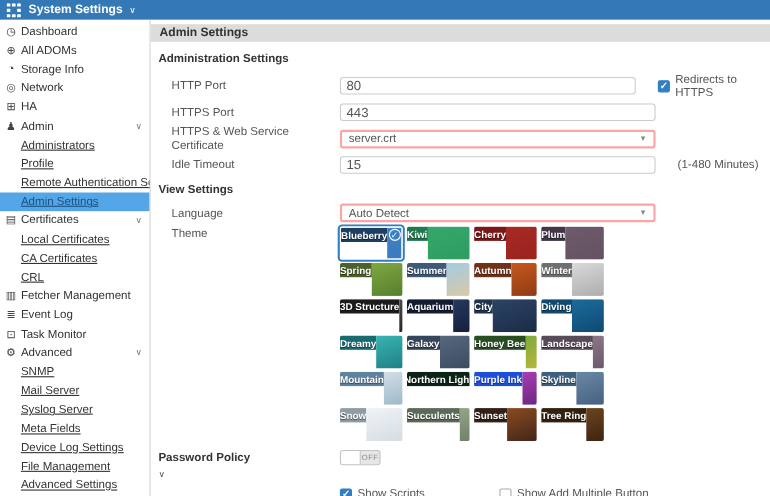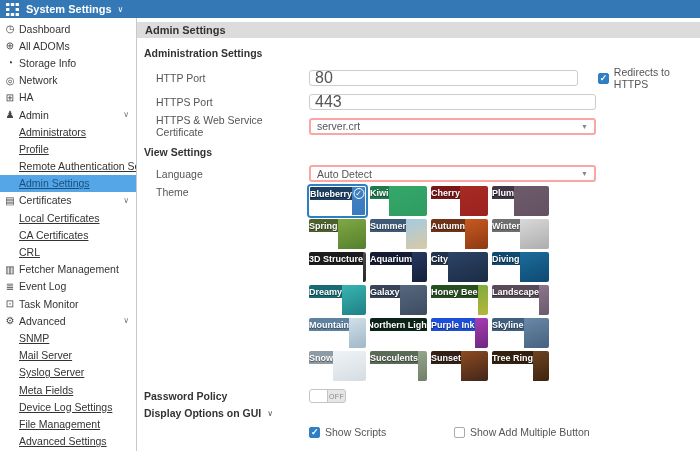--- a/index.html
+++ b/index.html
@@ -26,21 +26,21 @@
                     color:#333; display:flex; align-items:center; padding-left:8px; }
   .form { padding:7px 0 0 7px; font-size:10.5px; color:#555; }
   .section-heading { font-weight:bold; color:#333; margin:2px 0 7px 0; display:flex;
                      align-items:center; gap:6px; }
   .section-heading .chev { font-size:8px; color:#555; font-weight:normal; }
   .row { display:flex; align-items:center; margin-bottom:4px; }
   .row.align-top { align-items:flex-start; }
   .row > label { width:165px; padding-left:12px; color:#555; flex-shrink:0; }
   .row.plabel > label { padding-left:0; font-weight:bold; color:#333; }
   input.txt { width:287px; height:16px; border:1px solid #ccc; border-radius:3px;
-              padding:0 5px; font-size:16px; color:#555; font-family:inherit;
+              padding:0 5px; font-size:12px; color:#555; font-family:inherit;
               background:#fff; }
   .select { width:287px; height:17px; border:2px solid #fca5a5; border-radius:3px;
             display:flex; align-items:center; justify-content:space-between;
             padding:0 6px; color:#555; cursor:pointer; background:#fff; }
   .select .arr { font-size:7px; color:#888; }
   .cb { display:flex; align-items:center; gap:5px; color:#555; cursor:pointer; }
   .cb .box { width:11px; height:11px; border:1px solid #aaa; border-radius:2px;
              background:#fff; position:relative; flex-shrink:0; }
   .cb.checked .box { background:#2f7fc4; border-color:#2f7fc4; }
   .cb.checked .box::after { content:"✓"; color:#fff; font-size:9px; font-weight:bold;
@@ -209,20 +209,25 @@
       </div>
 
       <div class="row">
         <label>HTTPS &amp; Web Service Certificate</label>
         <span class="select">
           <span>server.crt</span>
           <span class="arr">▼</span>
         </span>
       </div>
 
+      <div class="row">
+        <label>Idle Timeout</label>
+        <input class="txt" type="text" value="15" style="">
+        <span class="hint">(1-480 Minutes)</span>
+      </div>
 
       <div class="section-heading mt8">View Settings</div>
 
       <div class="row">
         <label>Language</label>
         <span class="select">
           <span>Auto Detect</span>
           <span class="arr">▼</span>
         </span>
       </div>
@@ -333,21 +338,20 @@
 
       <div class="row plabel mt8">
         <label>Password Policy</label>
         <span class="toggle">
           <span class="knob"></span>
           <span class="state">OFF</span>
         </span>
       </div>
 
       <div class="section-heading">
-        <span>Display Options on GUI</span>
         <span class="chev">∨</span>
       </div>
 
       <div class="dpo-rows">
         <div class="dpo-row">
           <span class="cb first checked">
             <span class="box"></span>
             <span>Show Scripts</span>
           </span>
           <span class="cb">

